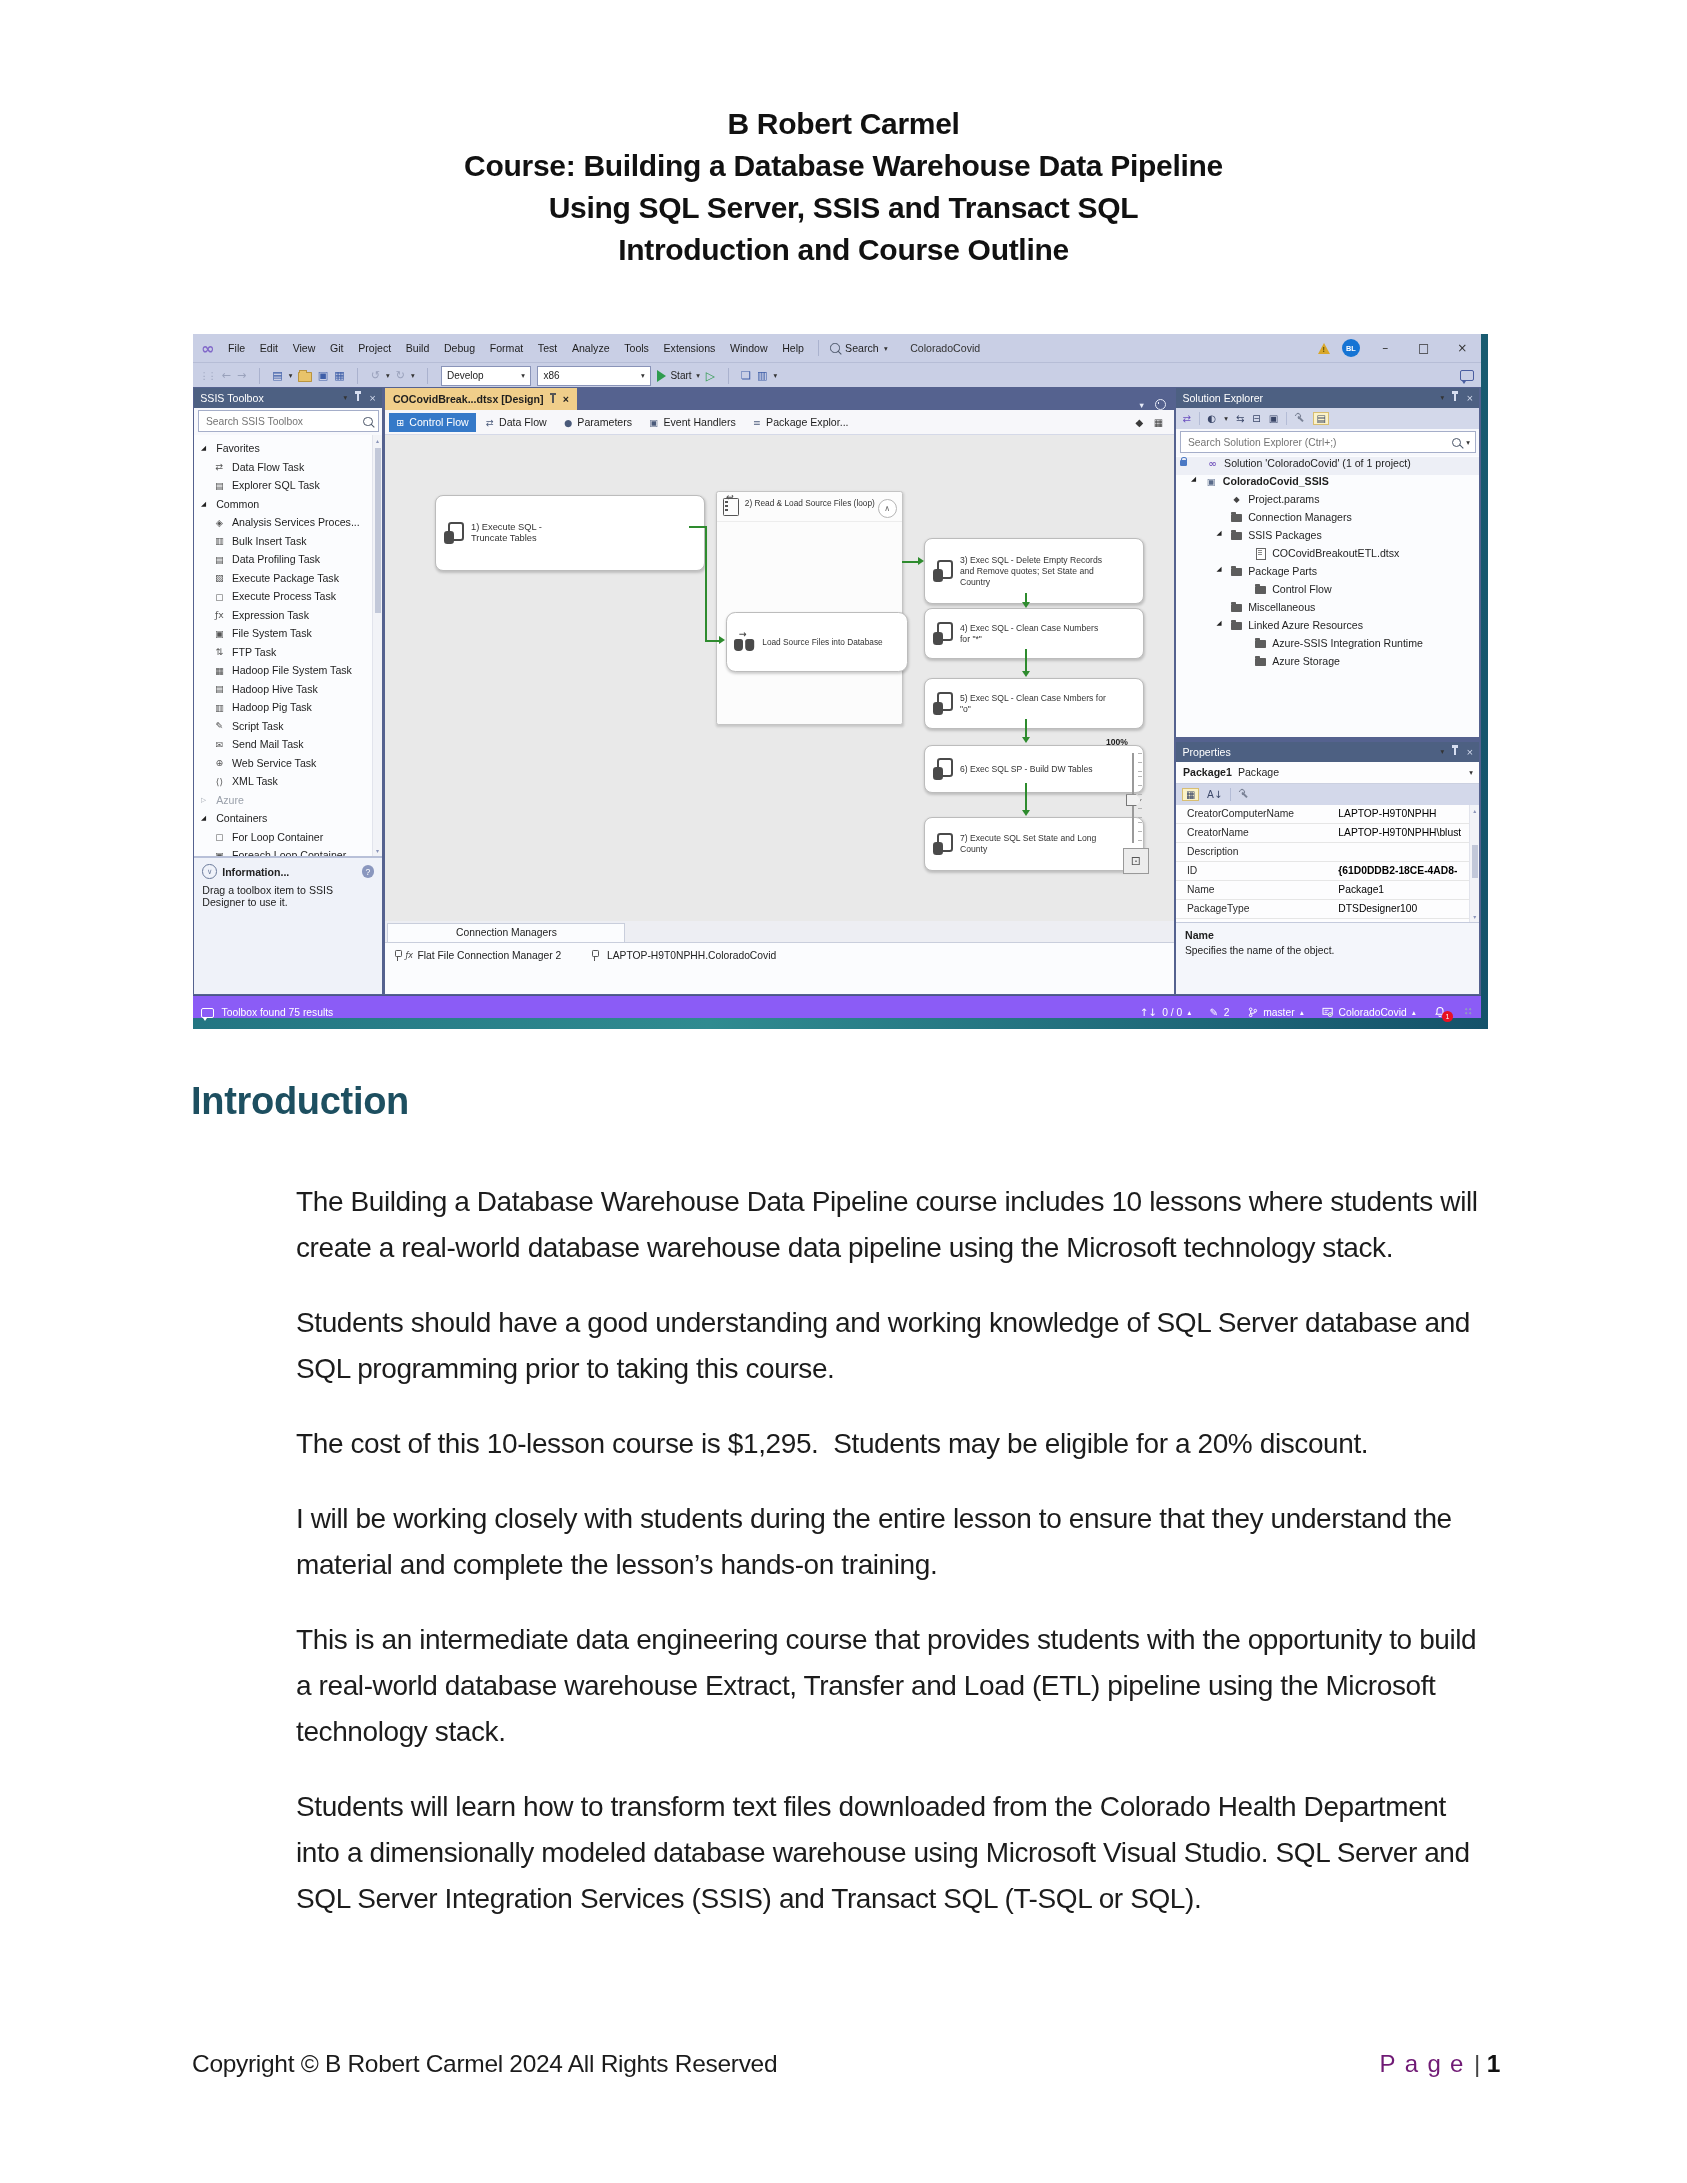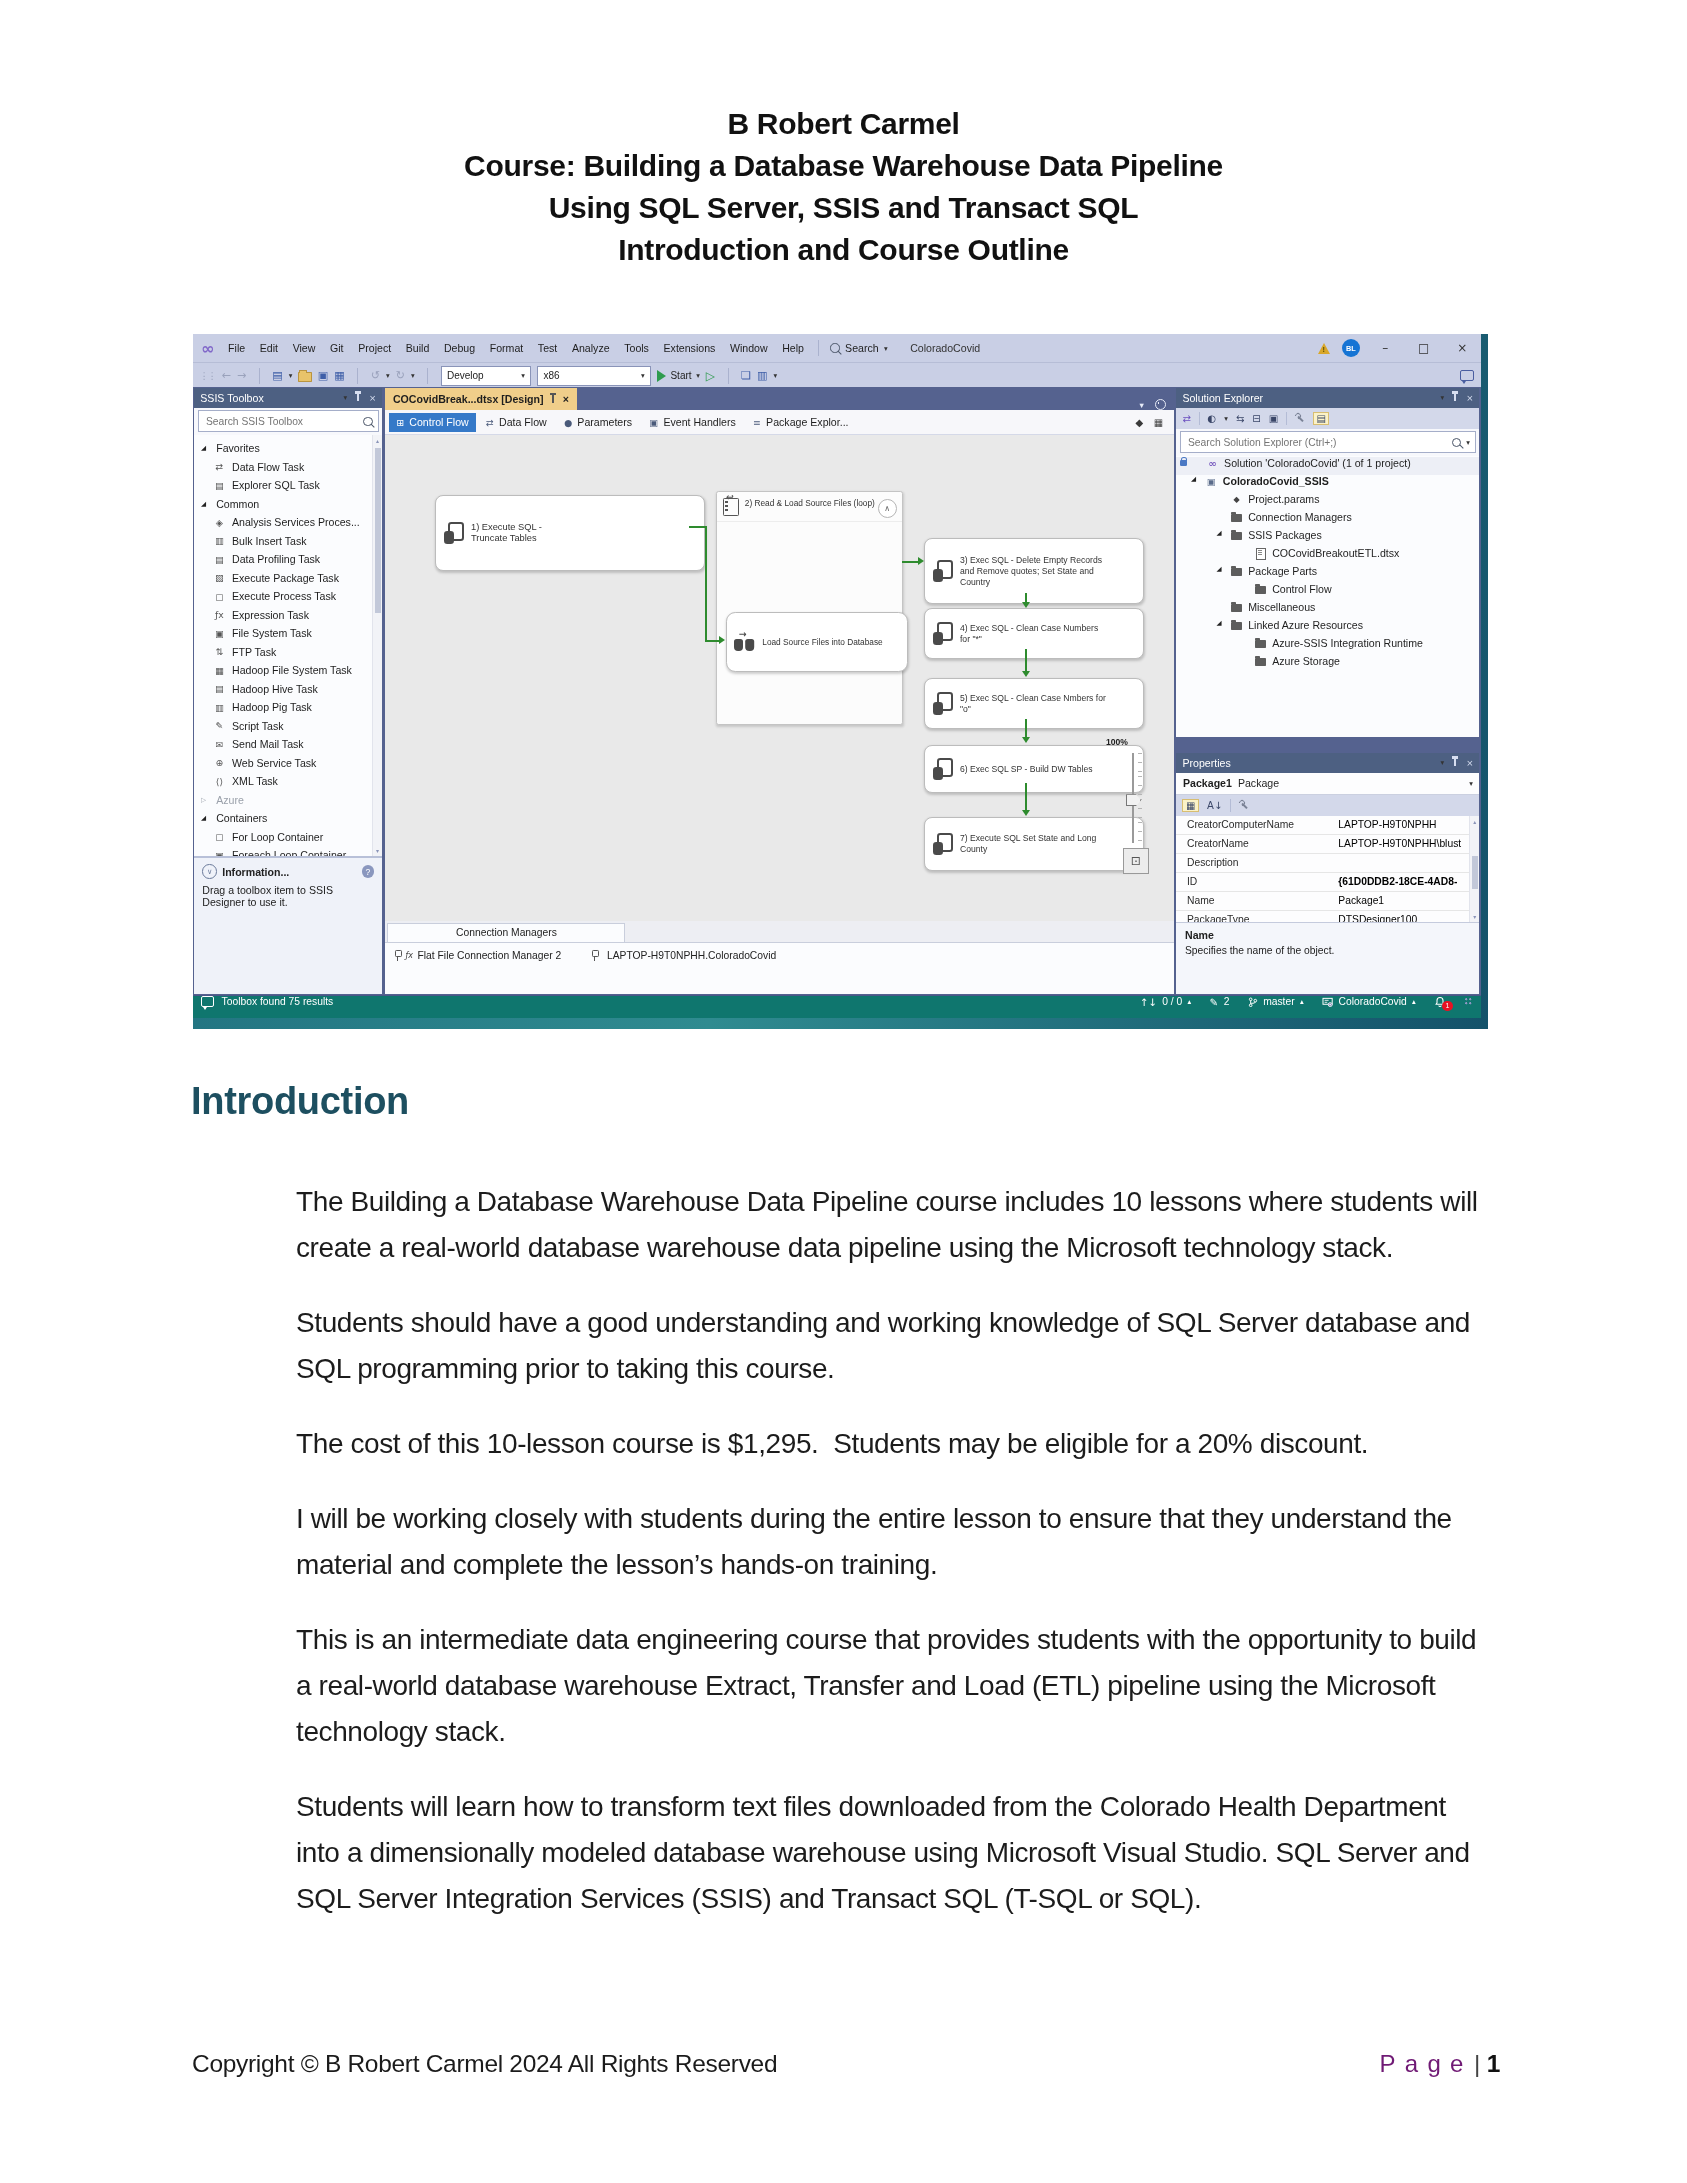--- a/index.html
+++ b/index.html
@@ -146,21 +146,21 @@
   .cm-tabrow{height:21px;display:flex;padding-left:2.6px}
   .cm-tab{width:236px;background:#FBFCFE;border:0.7px solid #C9CEDC;border-bottom:none;margin-top:2px;display:flex;align-items:center;justify-content:center;font-size:10.3px;color:#222}
   .cm-body{flex:1;background:#FBFCFE;border-top:0.7px solid #C9CEDC;display:flex;gap:30px;padding:6.6px 9.3px;font-size:10.3px;color:#222;align-items:flex-start}
   .cm-item{display:flex;align-items:center;gap:4.6px}
   .plug{width:6.6px;height:12px;position:relative;flex:none}
   .plug::before{content:"";position:absolute;top:0;left:0.7px;width:5.3px;height:5.3px;border:1.3px solid #555;border-radius:1.3px}
   .plug::after{content:"";position:absolute;top:6.6px;left:2.6px;width:1.3px;height:5.3px;background:#555;box-shadow:-2px 4px 0 -2.6px #555,2px 4px 0 -2.6px #555}
   .fxm{font-style:italic;font-family:"DejaVu Sans",sans-serif;font-size:8px;color:#444}
 
   
-  .rightcol{width:303px;flex:none;display:flex;flex-direction:column;gap:16px}
+  .rightcol{width:303px;flex:none;display:flex;flex-direction:column;gap:5px}
   .solution{height:349px;background:#F7F8FC;display:flex;flex-direction:column;flex:none}
   .mini-tb{height:21px;background:#D3D8EA;display:flex;align-items:center;gap:8px;padding:0 6px;font-size:10px;color:#3a4668;flex:none}
   .mini-tb .mi{font-family:"DejaVu Sans",sans-serif;font-size:10px}
   .mini-tb .purp{color:#6b4fc0}
   .mini-tb .hl{background:#FBF2C8;border:0.7px solid #D8BE72;padding:0 2.6px}
   .msep{width:0.7px;height:13.2px;background:#B4BCD6}
   .wrench{width:10px;height:10px;position:relative}
   .wrench::before{content:"";position:absolute;width:7.3px;height:2px;background:#7a8296;transform:rotate(45deg);top:5.3px;left:2px}
   .wrench::after{content:"";position:absolute;width:4px;height:4px;border:1.7px solid #7a8296;border-radius:50%;border-bottom-color:transparent;transform:rotate(45deg);left:0;top:0}
   .setree{flex:1;background:#FBFCFE;padding-top:1.3px;overflow:hidden}
@@ -193,21 +193,21 @@
   .pv{flex:1;padding-left:5.3px;color:#000;white-space:nowrap;overflow:hidden}
   .pv.vb{font-weight:bold}
   .mischdr{display:flex;align-items:center;height:18px;font-size:10.3px;font-weight:bold;gap:4.6px;padding-left:2.6px;border-bottom:0.7px solid #E6E6E6}
   .mischdr .mg{font-family:"DejaVu Sans",sans-serif;font-weight:normal;color:#444}
   .pscroll{position:absolute;right:0;top:0;bottom:0;width:9.3px;background:#F2F3F7;border-left:0.7px solid #E2E4EC}
   .pthumb{position:absolute;top:40px;right:1.3px;width:6px;height:33px;background:#C2C8D9}
   .phelp{border-top:0.7px solid #C5CBDD;background:#F4F6FB;padding:6.6px 8.6px;font-size:10.3px;color:#222;height:58px;flex:none}
   .phelp b{display:block;margin-bottom:4px;font-size:10.6px}
 
   
-  .sbar{position:absolute;bottom:0;height:22.5px;left:0;right:0;background:#0f766e;border-top:0.7px solid #4A5788;color:#fff;display:flex;align-items:flex-start;font-size:10.3px;padding:0 8px;gap:8px}
+  .sbar{position:absolute;bottom:0;height:22.5px;left:0;right:0;background:#8b5cf6;border-top:0.7px solid #4A5788;color:#fff;display:flex;align-items:flex-end;font-size:10.3px;padding:0 8px;gap:8px}
   .bub{width:10.6px;height:8.6px;border:1.3px solid #fff;border-radius:2px;position:relative;flex:none}
   .bub::after{content:"";position:absolute;left:1.3px;bottom:-4px;border-left:2.6px solid transparent;border-right:2.6px solid transparent;border-top:3.3px solid #fff}
   .sb-right{margin-left:auto;display:flex;align-items:center;gap:18.5px}
   .sb-item{display:flex;align-items:center;gap:5.3px}
   .sb-item .car{color:#fff}
   .sb-g{font-family:"DejaVu Sans",sans-serif}
   .bell{position:relative}
   .badge{position:absolute;right:-6.6px;bottom:-3.3px;background:#E81123;border-radius:50%;width:10.6px;height:10.6px;color:#fff;font-size:7px;display:flex;align-items:center;justify-content:center}
   .sgrip{width:8px;height:8px;background:radial-gradient(circle at 1.3px 1.3px,#8d97c4 1px,transparent 1.3px) 0 0/4px 4px}
 </style>

